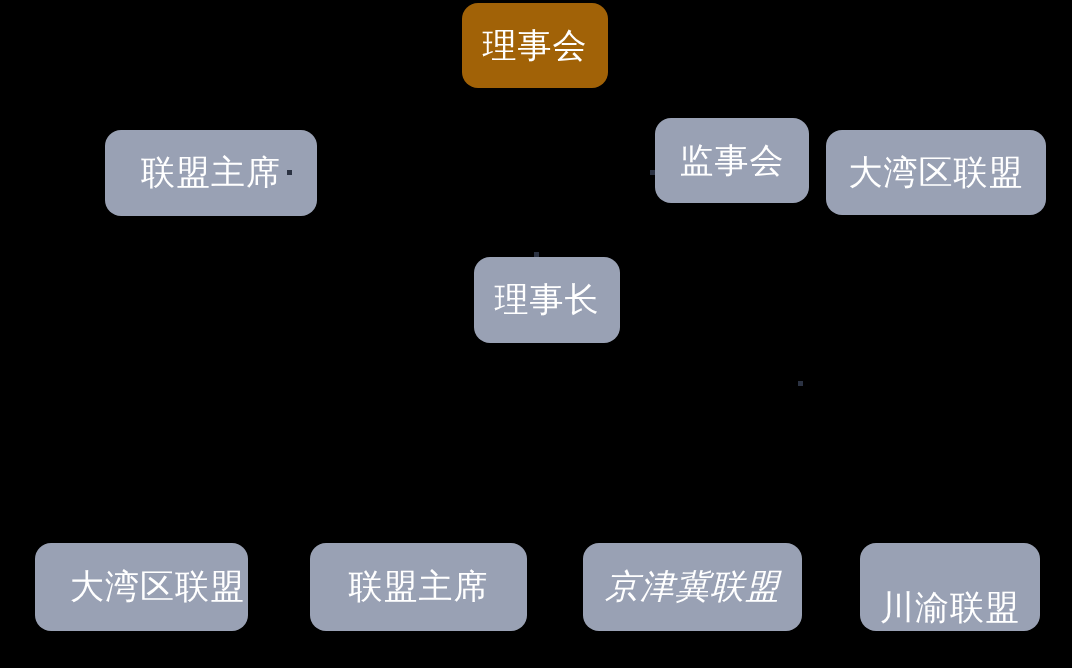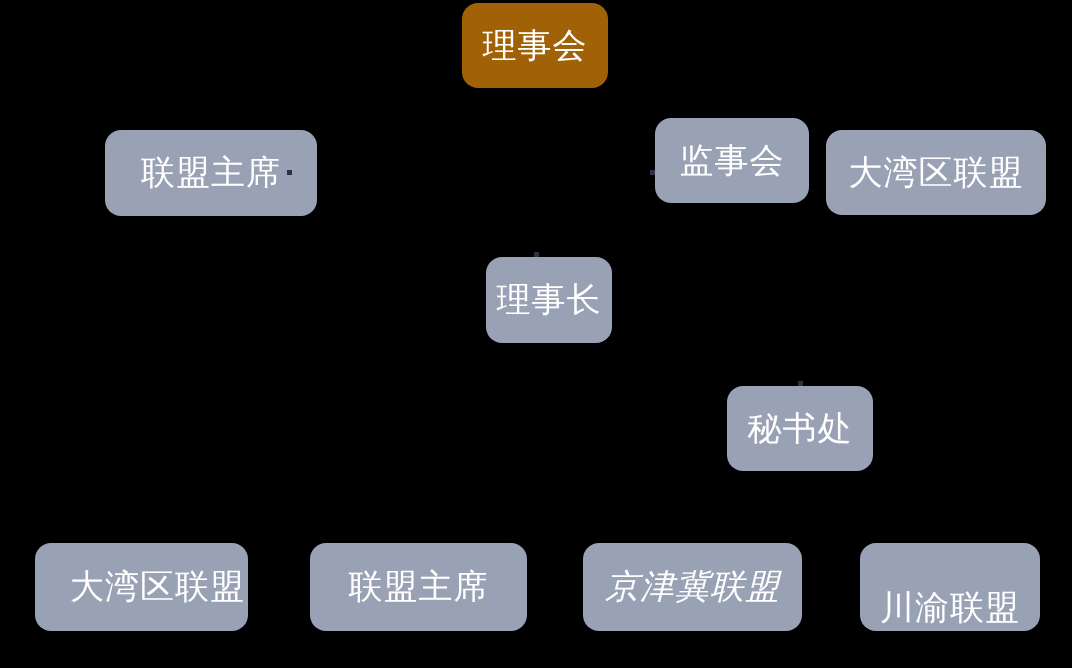--- a/index.html
+++ b/index.html
@@ -28,21 +28,21 @@
     box-sizing: border-box;
   }
   .org-node.primary { background: #a16207; }
   .org-node.secondary { background: #99a1b4; }
 
   
   .node-council      { left: 462px; top: 3px;   width: 146px; height: 85px; }
   .node-chairman     { left: 105px; top: 130px; width: 212px; height: 86px; }
   .node-supervisory  { left: 655px; top: 118px; width: 154px; height: 85px; font-family: Liberation Serif, serif; }
   .node-expert       { left: 826px; top: 130px; width: 220px; height: 85px; }
-  .node-president    { left: 486px; top: 257px; width: 126px; height: 86px; text-align: right; }
+  .node-president    { left: 474px; top: 257px; width: 146px; height: 86px; text-align: right; }
   .node-secretariat  { left: 727px; top: 386px; width: 146px; height: 85px; }
   .node-gba          { left: 35px;  top: 543px; width: 213px; height: 88px; padding-left: 32px; }
   .node-yrd          { left: 310px; top: 543px; width: 217px; height: 88px; }
   .node-jjj          { left: 583px; top: 543px; width: 219px; height: 88px; font-style: italic; }
   .node-chuanyu      { left: 860px; top: 543px; width: 180px; height: 88px; align-items: flex-end; }
 
   
   .stub {
     position: absolute;
     background: #2b3242;
@@ -70,23 +70,20 @@
   </div>
 
   <div class="org-node secondary node-expert">
     <span>大湾区联盟</span>
   </div>
 
   <div class="org-node secondary node-president">
     <span>理事长</span>
   </div>
 
-  <div class="org-node secondary node-secretariat">
-    <span>秘书处</span>
-  </div>
 
   <div class="org-node secondary node-gba">
     <span>大湾区联盟</span>
   </div>
 
   <div class="org-node secondary node-yrd">
     <span>联盟主席</span>
   </div>
 
   <div class="org-node secondary node-jjj">

